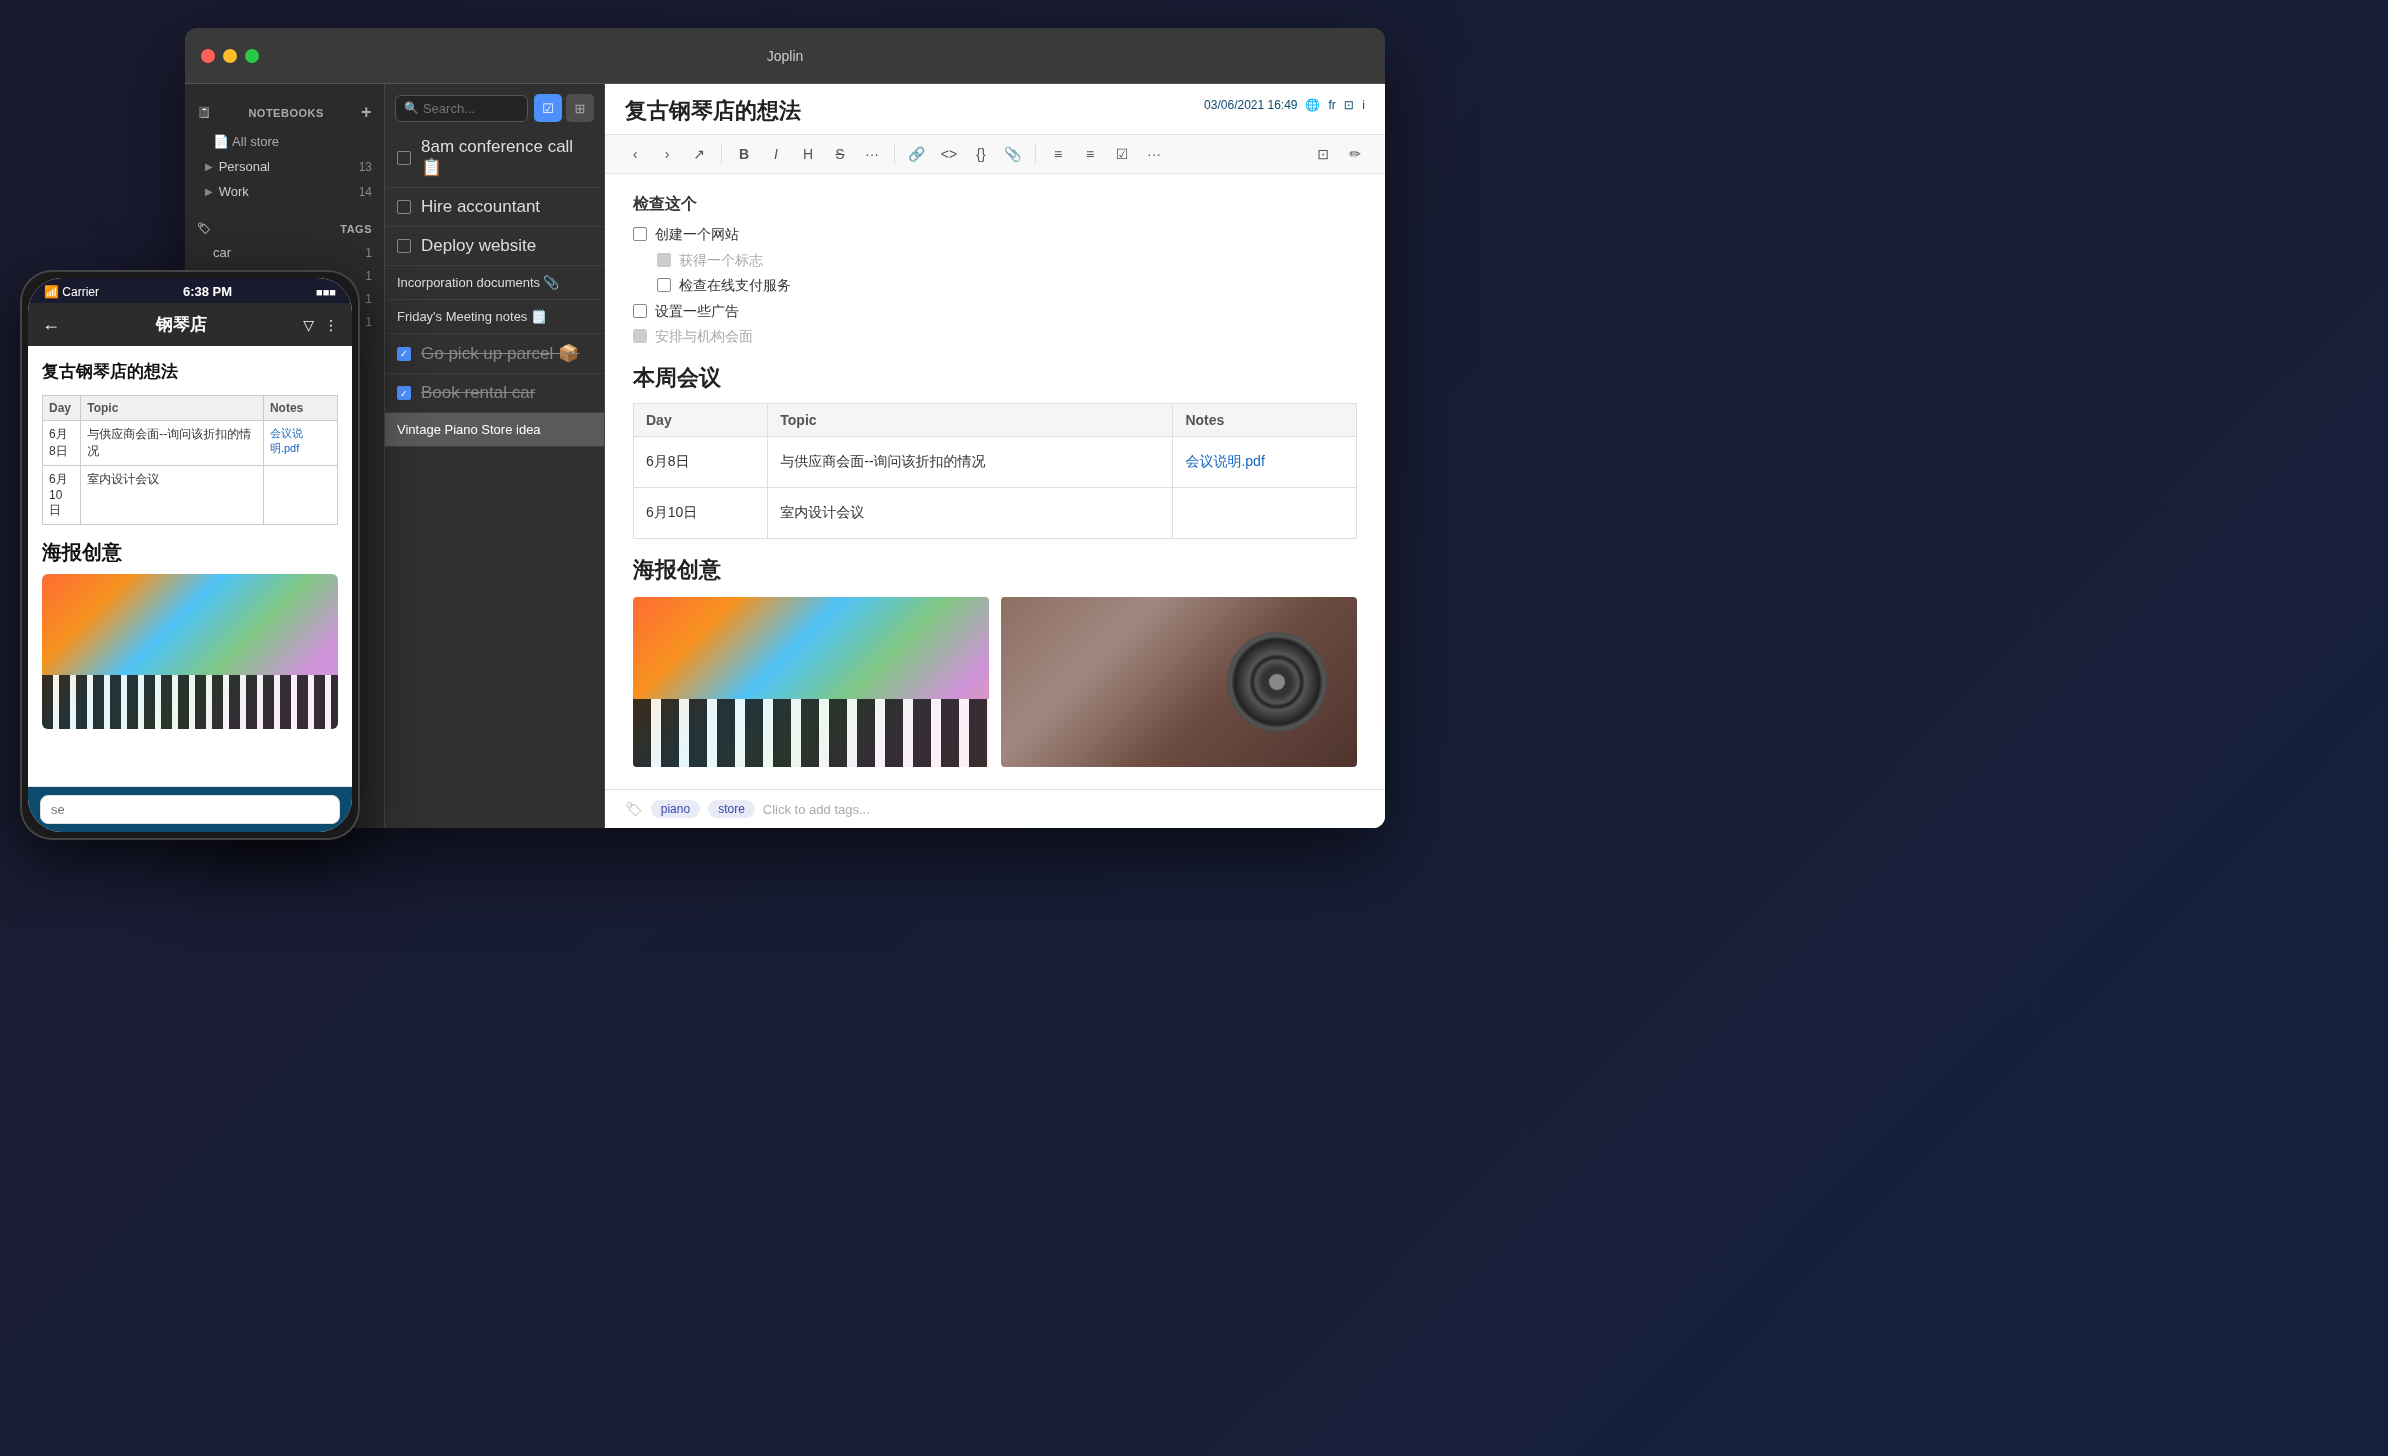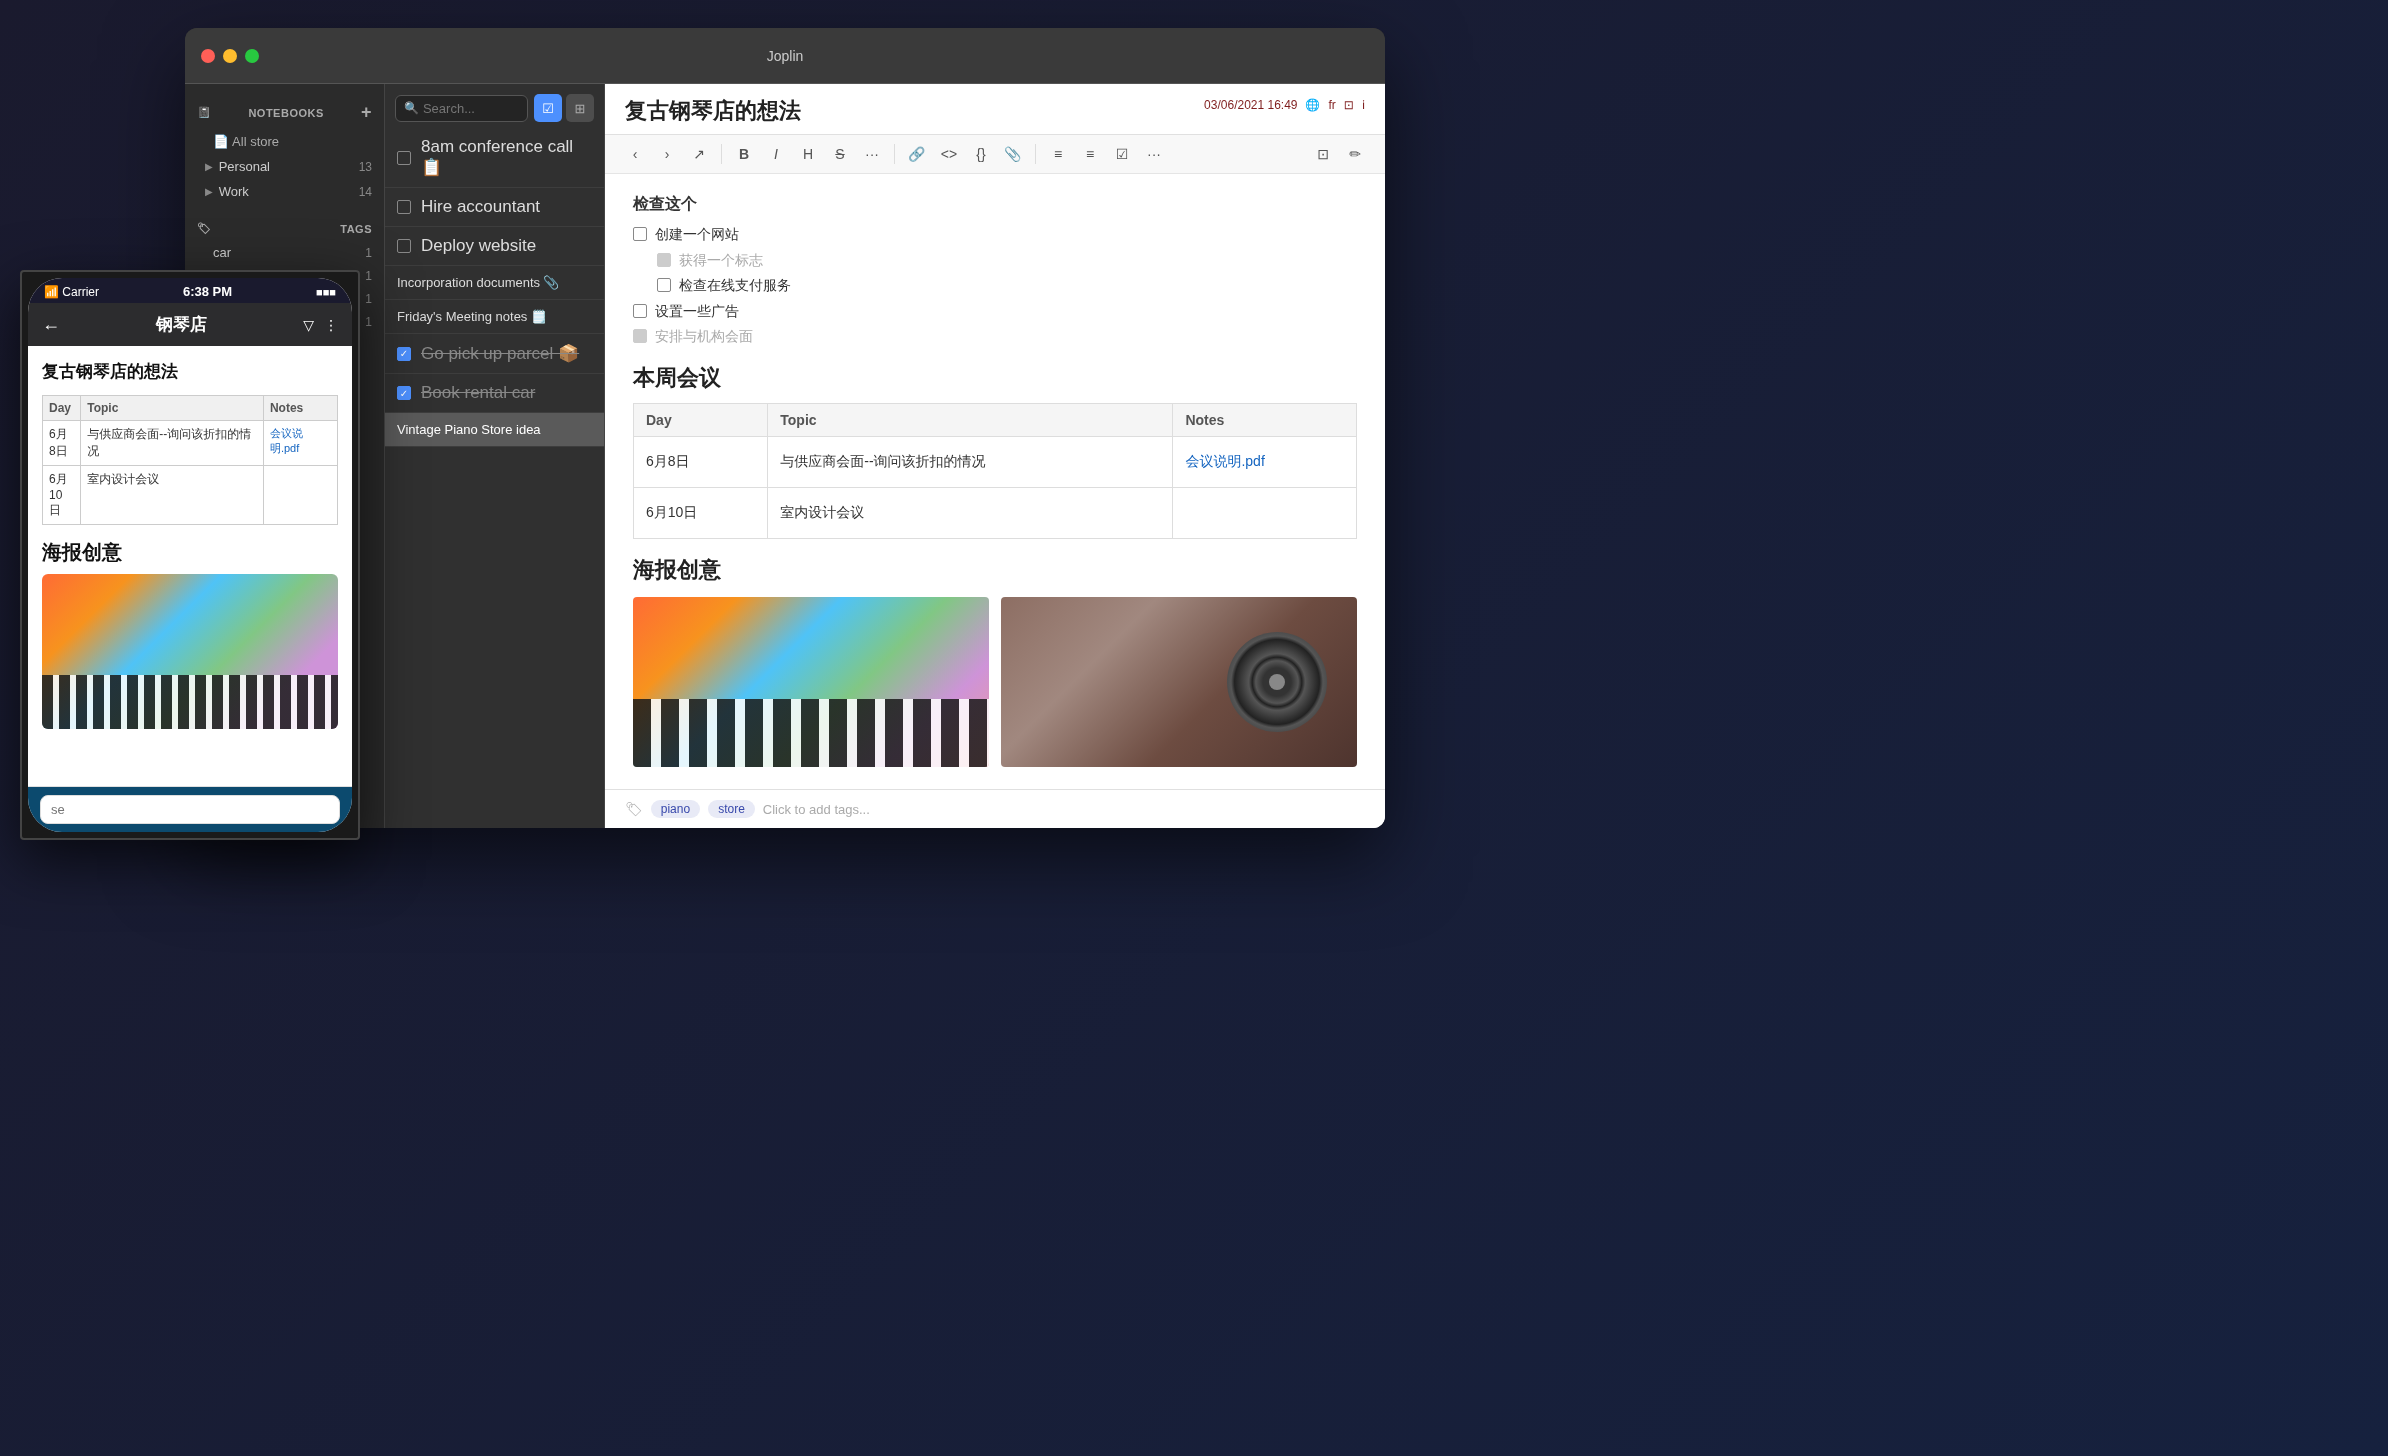--- a/index.html
+++ b/index.html
@@ -268,21 +268,21 @@
       font-size: 22px;
       font-weight: bold;
       color: #222;
     }
 
     .editor-meta {
       display: flex;
       align-items: center;
       gap: 8px;
       font-size: 12px;
-      color: #7f1d1d;
+      color: #0c4a6e;
     }
 
     .editor-toolbar {
       display: flex;
       align-items: center;
       padding: 5px 16px;
       border-bottom: 1px solid #e5e5e5;
       gap: 4px;
       background: #f8f8f8;
     }
@@ -474,21 +474,21 @@
     .tag-icon { color: #aaa; font-size: 14px; }
 
     
     .mobile-phone {
       position: absolute;
       left: 20px;
       top: 270px;
       width: 340px;
       height: 570px;
       background: #1a1a1a;
-      border-radius: 4px;
+      border-radius: 32px;
       box-shadow: 0 20px 60px rgba(0,0,0,0.7), inset 0 0 0 2px #444;
       overflow: hidden;
       display: flex;
       flex-direction: column;
     }
 
     .phone-inner {
       position: absolute;
       top: 8px;
       left: 8px;

